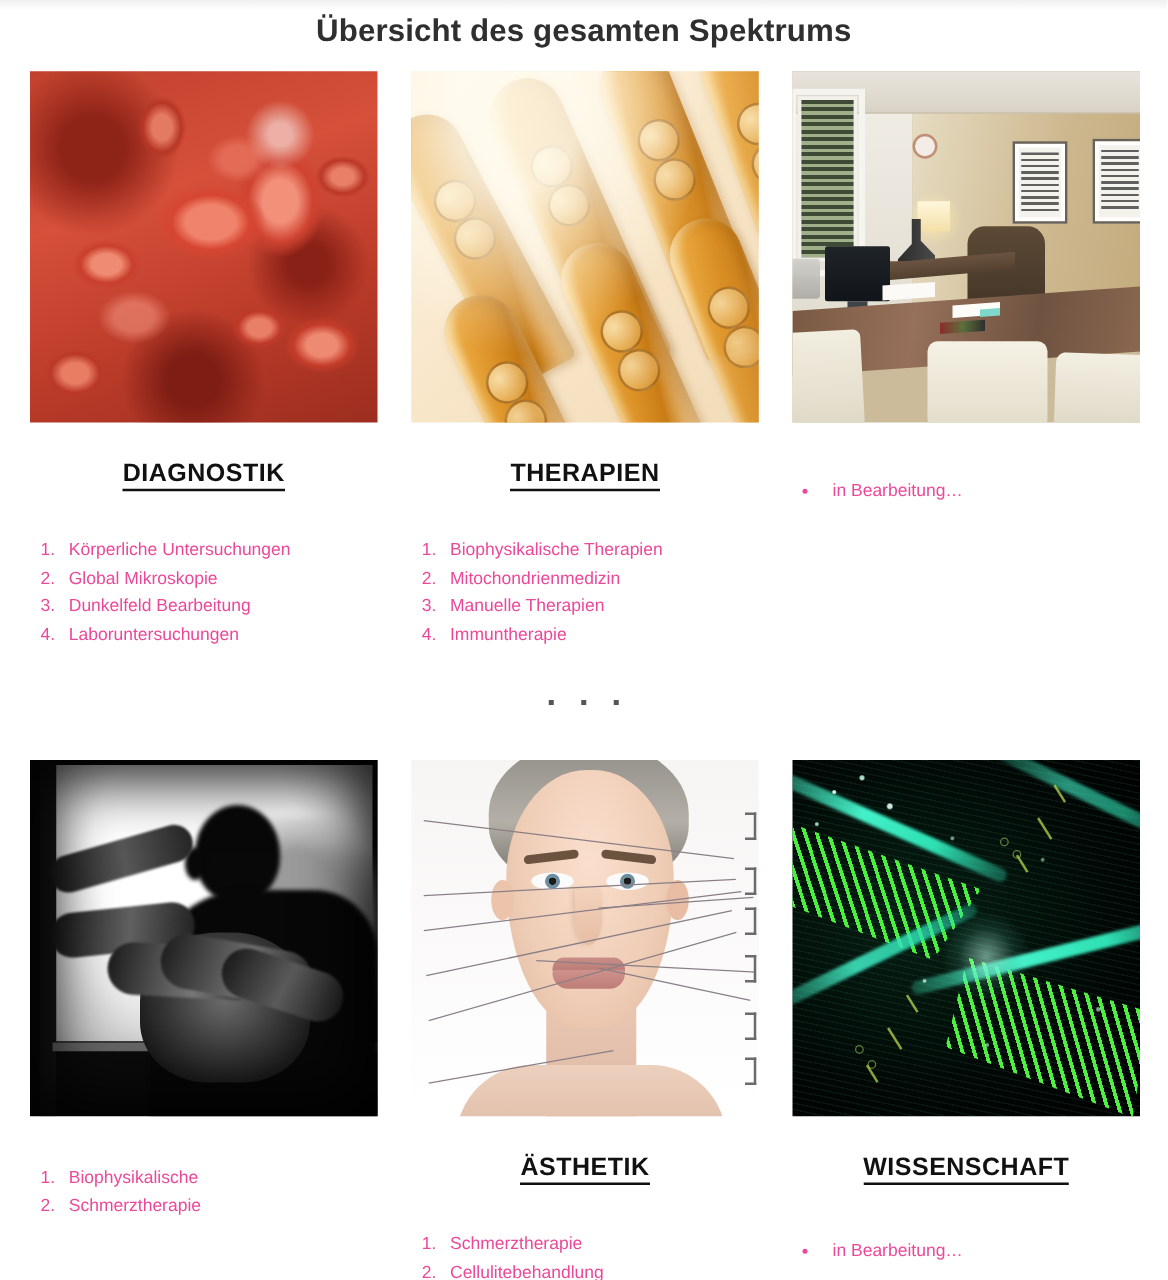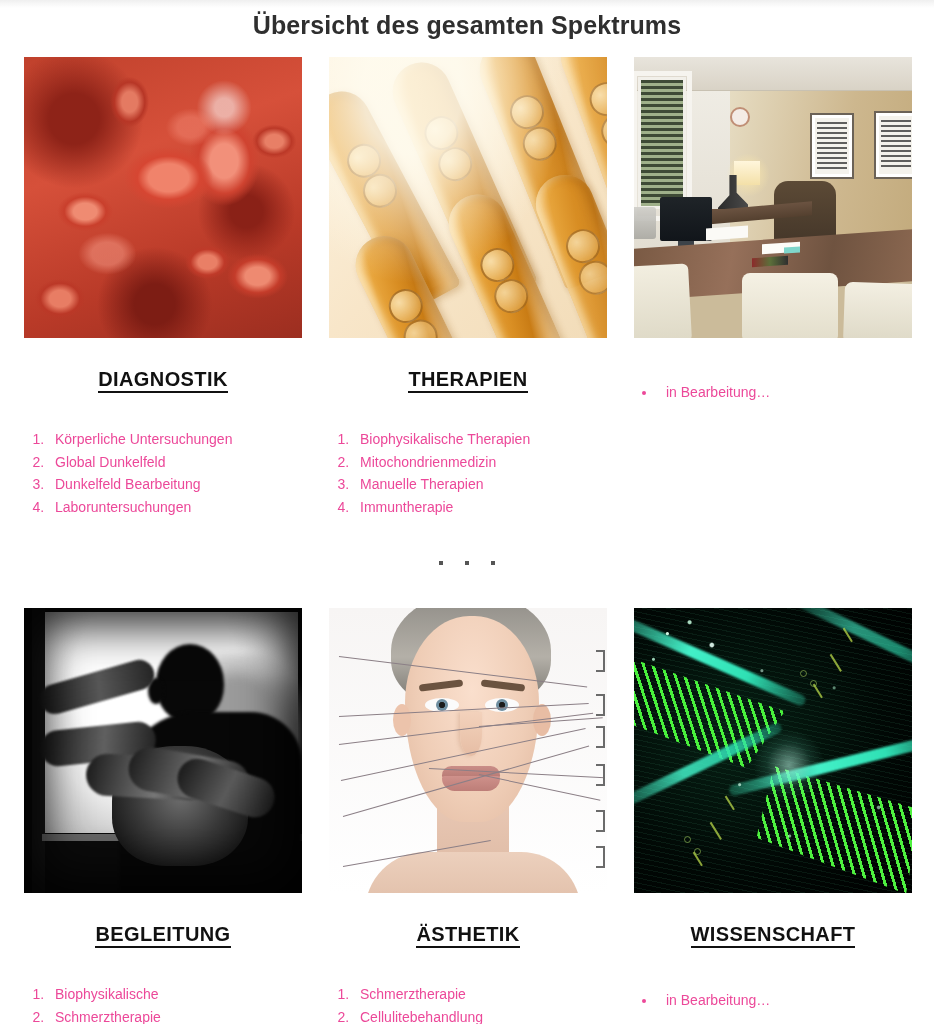--- a/index.html
+++ b/index.html
@@ -365,21 +365,21 @@
 
   <div class="row row-1">
 
     <div class="card">
       <div class="thumb img-blood"></div>
       <div class="card-heading">
         <span>DIAGNOSTIK</span>
       </div>
       <ol class="card-list numbered">
         <li>Körperliche Untersuchungen</li>
-        <li>Global Dunkelfeld</li>
+        <li>Global Mikroskopie</li>
         <li>Dunkelfeld Bearbeitung</li>
         <li>Laboruntersuchungen</li>
       </ol>
     </div>
 
     <div class="card">
       <div class="thumb img-ampoules">
         <span class="amp a4"></span>
         <span class="amp a3"></span>
         <span class="amp a2"></span>
@@ -456,23 +456,20 @@
         <span class="hd-head"></span>
         <span class="hd-ear"></span>
         <span class="hd-torso"></span>
         <span class="hd-palm"></span>
         <span class="hd-f hd-f1"></span>
         <span class="hd-f hd-f2"></span>
         <span class="hd-f hd-f3"></span>
         <span class="hd-f hd-f4"></span>
         <span class="hd-f hd-f5"></span>
         <span class="hd-vig"></span>
-      </div>
-      <div class="card-heading">
-        <span>BEGLEITUNG</span>
       </div>
       <ol class="card-list numbered">
         <li>Biophysikalische</li>
         <li>Schmerztherapie</li>
       </ol>
     </div>
 
     <div class="card">
       <div class="thumb img-face">
         <span class="fc-hair"></span>

